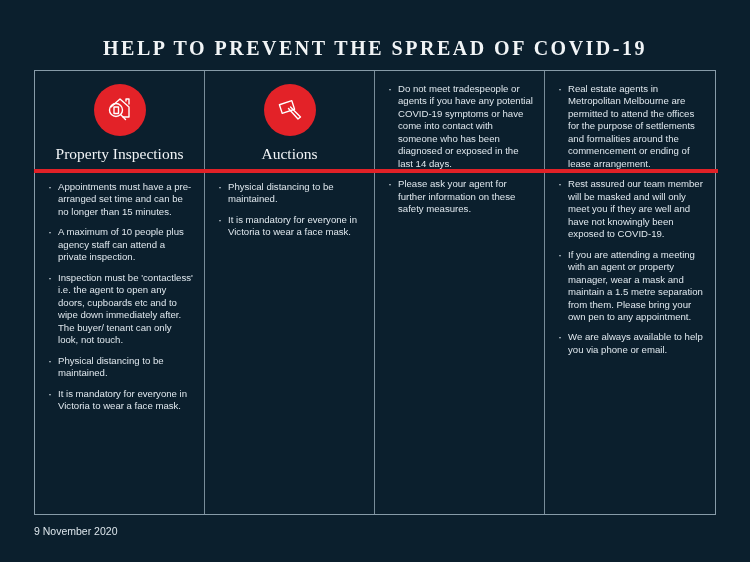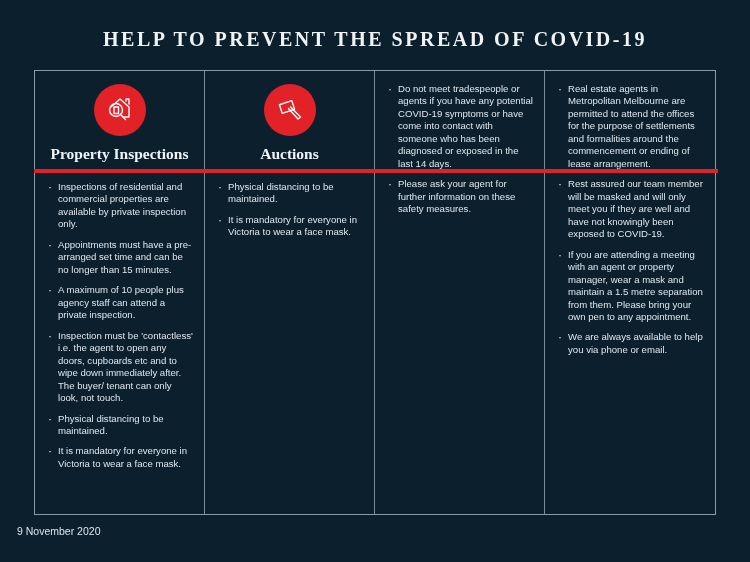--- a/index.html
+++ b/index.html
@@ -5,21 +5,21 @@
   html,body{margin:0;padding:0;}
   body{
     width:750px;height:562px;
     background:#0b1f2d;
     font-family:"Liberation Sans", sans-serif;
     position:relative;
     overflow:hidden;
   }
   .page-title{
     text-align:center;
-    margin:3px;
+    margin:12px;
     padding-top:25px;
     font-family:"Liberation Serif", serif;
     font-size:20px;
     font-weight:600;
     letter-spacing:2.5px;
     color:#f1f4f6;
   }
   .table{
     position:absolute;
     left:34px; top:70px;
@@ -50,21 +50,21 @@
     width:52px;height:52px;
     border-radius:50%;
     background:#e32228;
     display:flex;align-items:center;justify-content:center;
   }
   .icon-circle svg{display:block;}
   .col-title{
     margin-top:9px;
     font-family:"Liberation Serif", serif;
     font-size:15.5px;
-    font-weight:700;
+    font-weight:400;
     color:#f1f4f6;
     text-align:center;
   }
   .red-line{
     position:absolute;
     left:-1px; top:98px;
     width:684px; height:4px;
     background:#e02127;
     z-index:5;
   }
@@ -86,21 +86,21 @@
   }
   ul.bullets li::before{
     content:"\00b7";
     position:absolute;
     left:1px; top:-1px;
     font-size:12px;
     color:#dfe7ed;
   }
   .footer-date{
     position:absolute;
-    left:17px; top:525px;
+    left:34px; top:525px;
     font-size:10.5px;
     color:#dce5eb;
   }
 </style>
 </head>
 <body>
 
 <h1 class="page-title">HELP TO PREVENT THE SPREAD OF COVID-19</h1>
 
 <div class="table">
@@ -114,21 +114,20 @@
           <path d="M23 8 L23 6 L26 6 L26 11"></path>
           <circle cx="13" cy="17" r="6.5"></circle>
           <rect x="11" y="14" width="4.5" height="6.5"></rect>
           <path d="M17.8 21.8 L22.5 26.5"></path>
         </svg>
       </div>
       <div class="col-title">Property Inspections</div>
     </div>
     <div class="col-body">
       <ul class="bullets">
-          <li>Inspections of residential and commercial properties are available by private inspection only.</li>
           <li>Appointments must have a pre-arranged set time and can be no longer than 15 minutes.</li>
           <li>A maximum of 10 people plus agency staff can attend a private inspection.</li>
           <li>Inspection must be 'contactless' i.e. the agent to open any doors, cupboards etc and to wipe down immediately after. The buyer/ tenant can only look, not touch.</li>
           <li>Physical distancing to be maintained.</li>
           <li>It is mandatory for everyone in Victoria to wear a face mask.</li>
         </ul>
     </div>
   </div>
 
   <div class="column">

